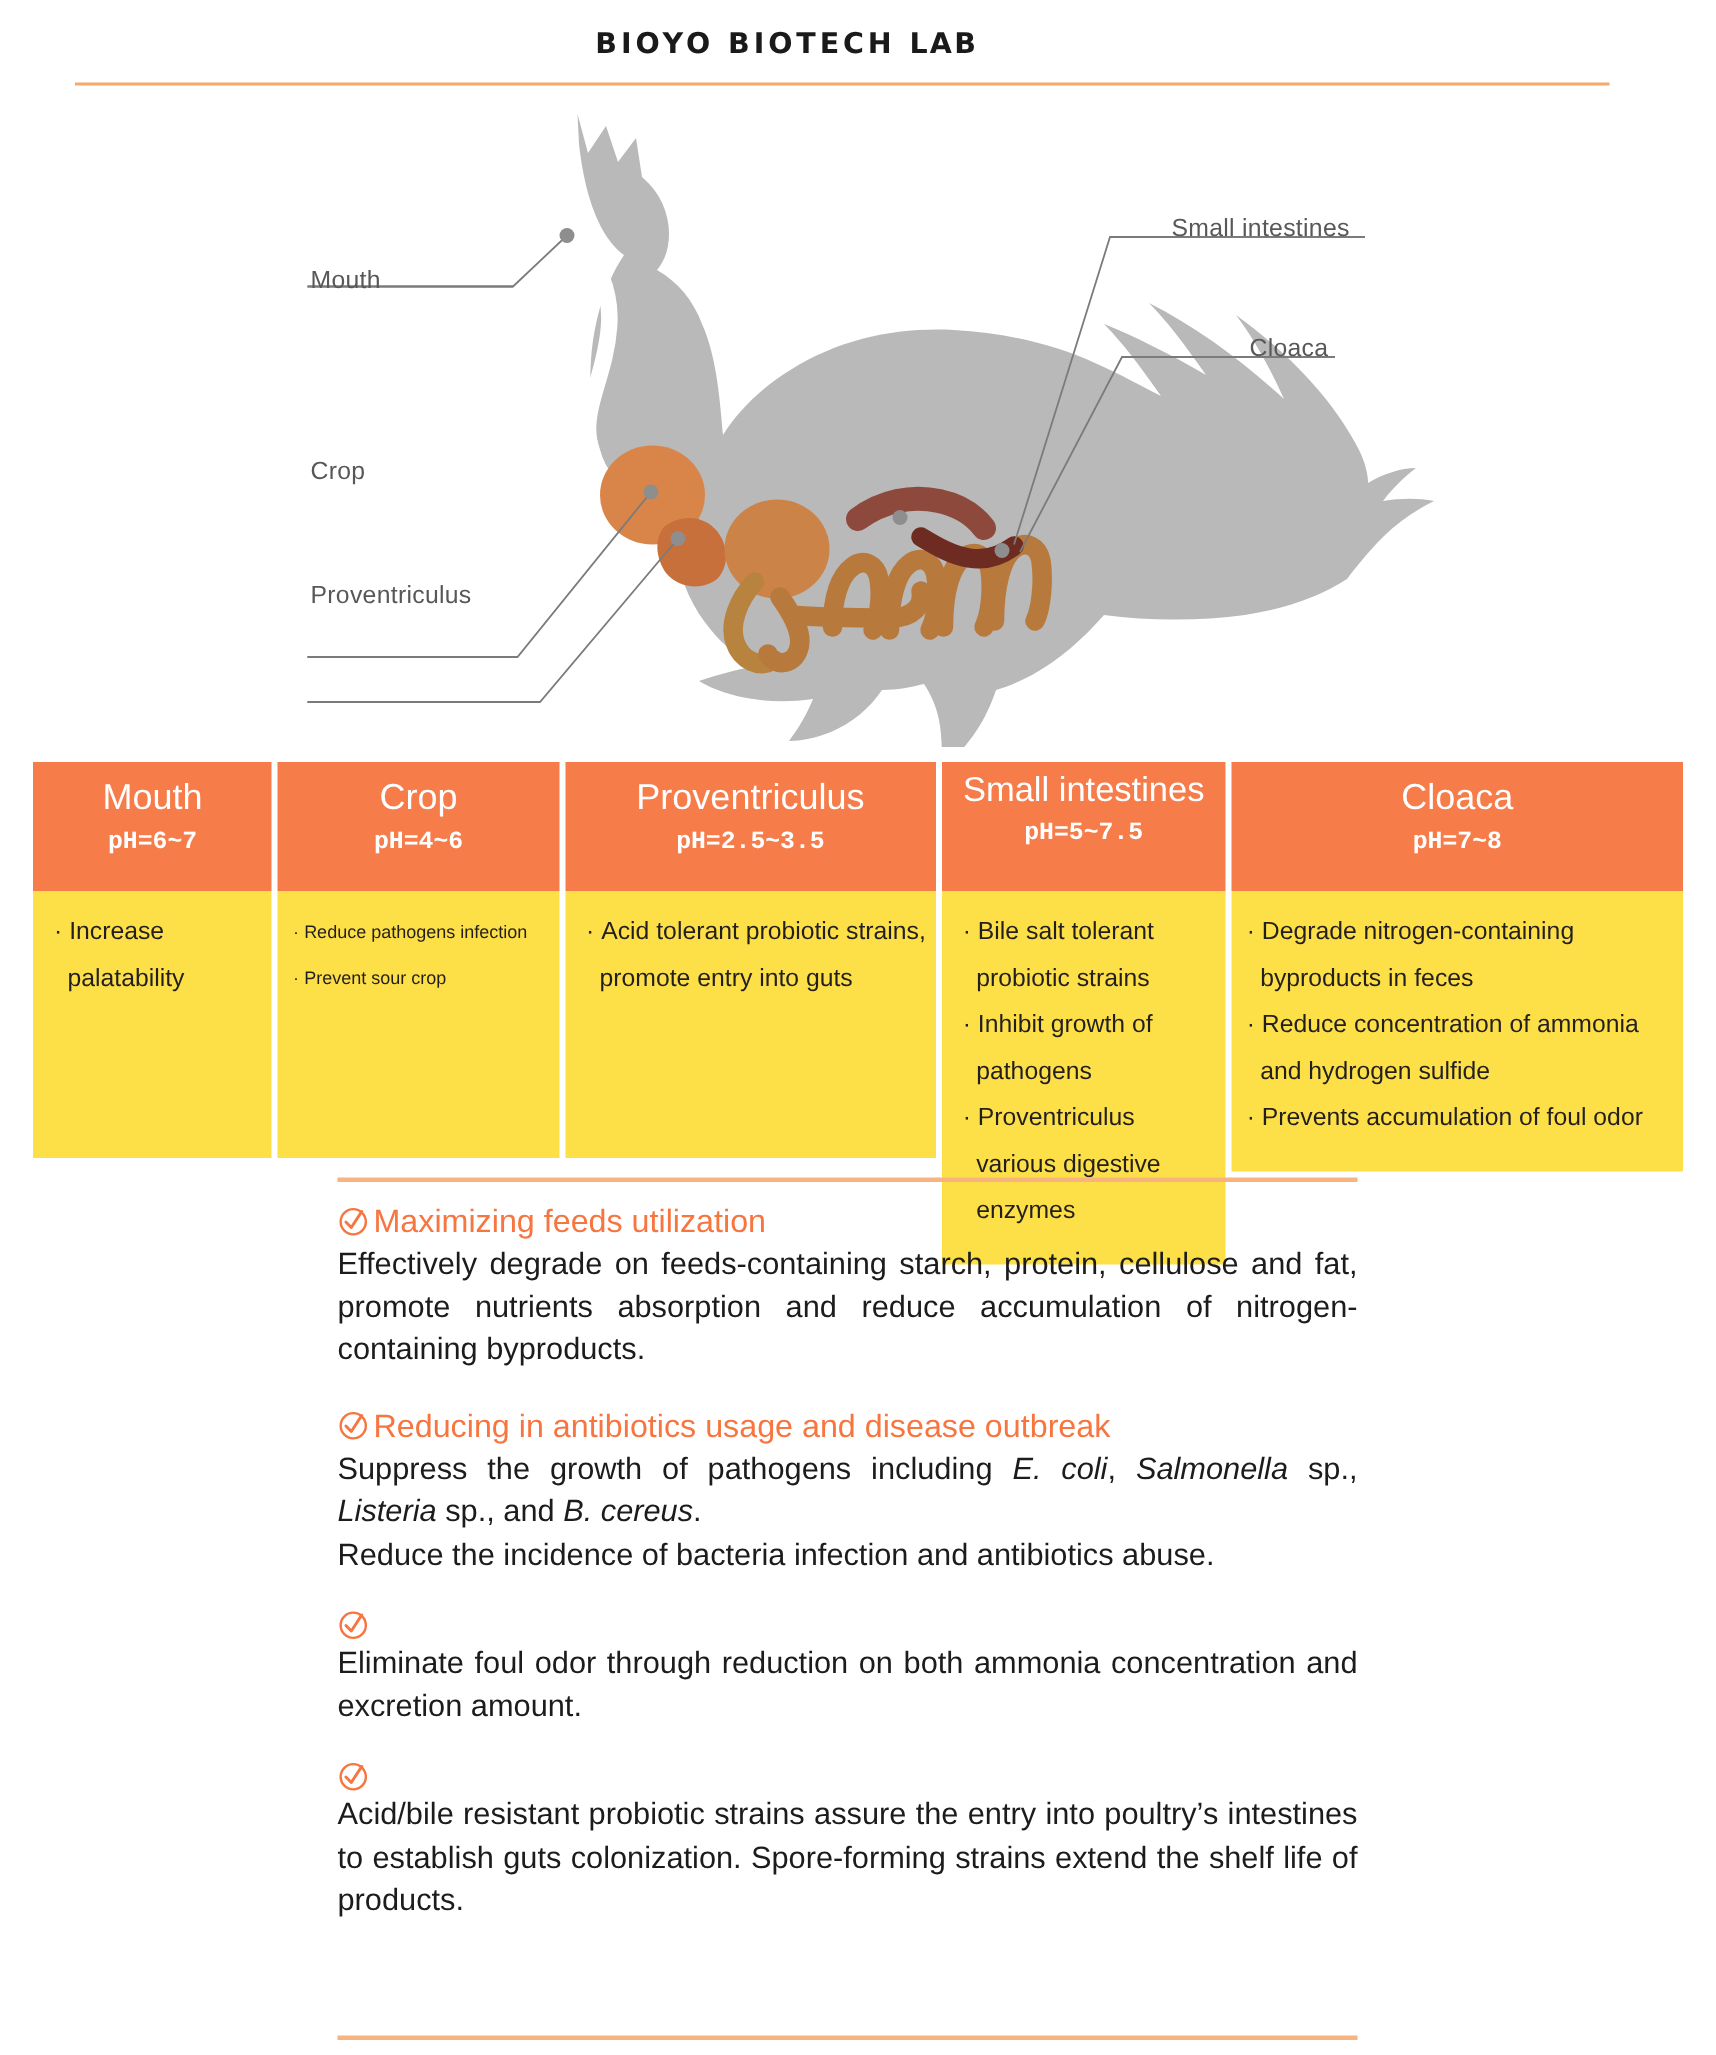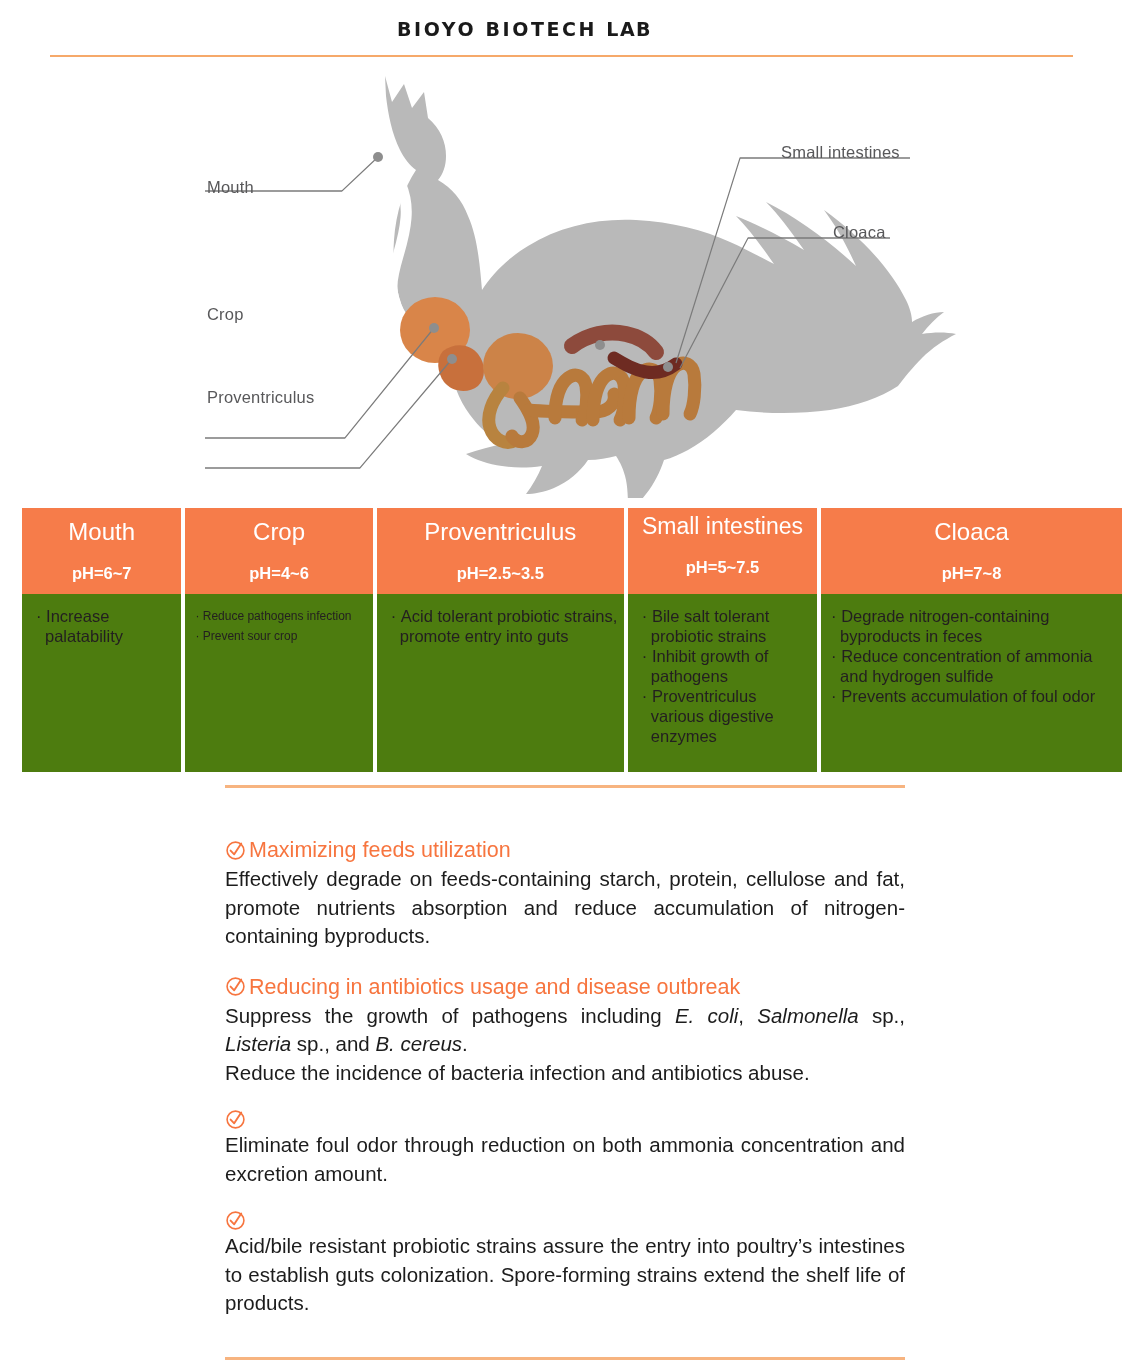--- a/index.html
+++ b/index.html
@@ -89,29 +89,30 @@
   .col-head .organ {
     font-size: 24px;
     line-height: 29px;
     font-weight: 400;
     font-family: "Liberation Sans", sans-serif;
   }
   .col-head .ph {
     font-size: 16.5px;
     font-weight: 700;
     line-height: 22px;
-    margin-top: 16px;
+    margin-top: 4px;
+    font-family: Liberation Mono, monospace;
   }
   .col-body {
-    background: #4d7c0f;
+    background: #fde047;
     min-height: 178px;
     box-sizing: border-box;
     padding: 12px 6px 20px 6px;
     font-size: 16.5px;
-    line-height: 20px;
+    line-height: 31px;
     color: #231f20;
   }
   .col-body ul {
     margin: 0;
     padding: 0;
     list-style: none;
   }
   .col-body li {
     margin: 0 0 0 0;
     text-indent: -9px;
@@ -135,21 +136,21 @@
   .c4 .col-body { padding-left: 10px; }
 
   .c1 .col-body { font-size: 12px; }
   .c3 .col-head .organ { font-size: 23px; line-height: 27px; }
   .c3 .col-head { padding-top: 5px; }
 
   
   #benefits {
     position: absolute;
     left: 225px;
-    top: 836px;
+    top: 800px;
     width: 680px;
   }
   .divider-rule {
     position: absolute;
     left: 225px;
     width: 680px;
     height: 3px;
     background: #f7b480;
   }
   #rule-top { top: 785px; }

